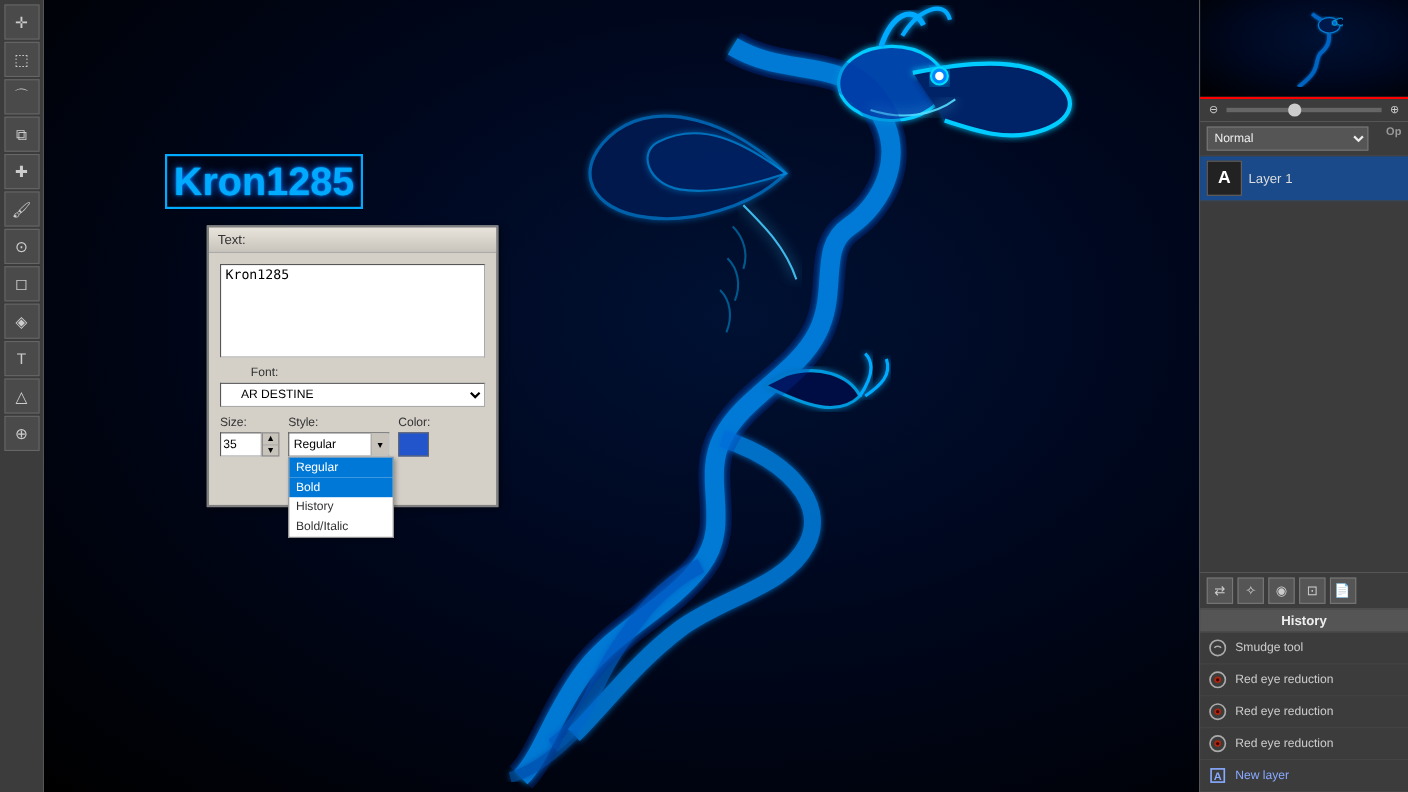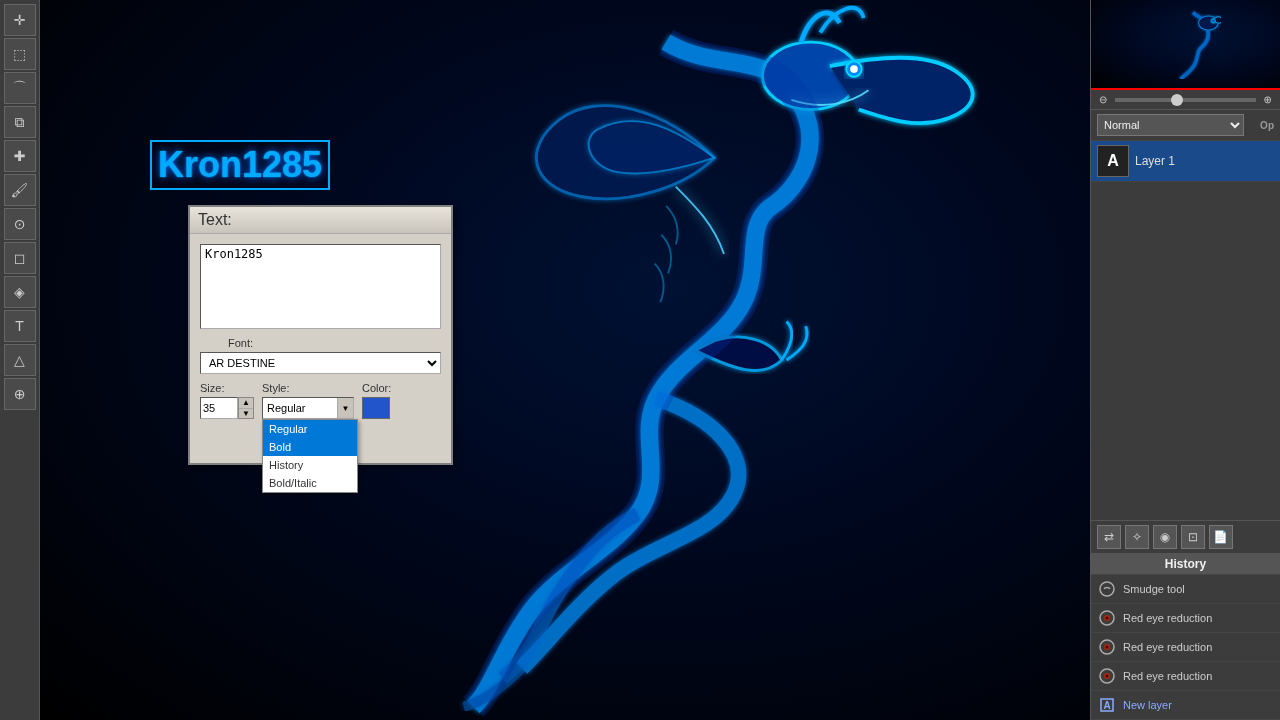--- a/index.html
+++ b/index.html
@@ -85,21 +85,21 @@
       width: 265px;
       background: #d4d0c8;
       border: 2px solid #808080;
       box-shadow: 2px 2px 6px rgba(0,0,0,0.5);
       z-index: 100;
     }
     #text-dialog-titlebar {
       background: linear-gradient(to bottom, #e8e4dc, #c8c4bc);
       padding: 4px 8px;
       border-bottom: 1px solid #aaa;
-      font-size: 16px;
+      font-size: 12px;
       color: #333;
     }
     #text-dialog-body {
       padding: 10px;
     }
     .dialog-label {
       font-size: 11px;
       color: #333;
       margin-bottom: 3px;
     }
@@ -118,21 +118,21 @@
       align-items: center;
       gap: 8px;
       margin-top: 8px;
     }
     .font-select {
       flex: 1;
       height: 22px;
       background: white;
       border: 1px inset #aaa;
       font-size: 11px;
-      padding: 0 4px;
+      padding: 0 14px;
     }
     .size-input {
       width: 38px;
       height: 22px;
       background: white;
       border: 1px inset #aaa;
       font-size: 11px;
       padding: 0 2px;
     }
     .color-box {
@@ -244,21 +244,21 @@
       background: #555;
       color: #eee;
       font-size: 12px;
       font-weight: bold;
       text-align: center;
       padding: 3px;
       border-bottom: 1px solid #444;
     }
     #layers-blend-row {
       display: flex;
-      align-items: center;
+      align-items: flex-start;
       padding: 4px 6px;
       gap: 16px;
       border-bottom: 1px solid #444;
     }
     #blend-select {
       background: #555;
       color: #eee;
       border: 1px solid #777;
       font-size: 11px;
       height: 22px;

